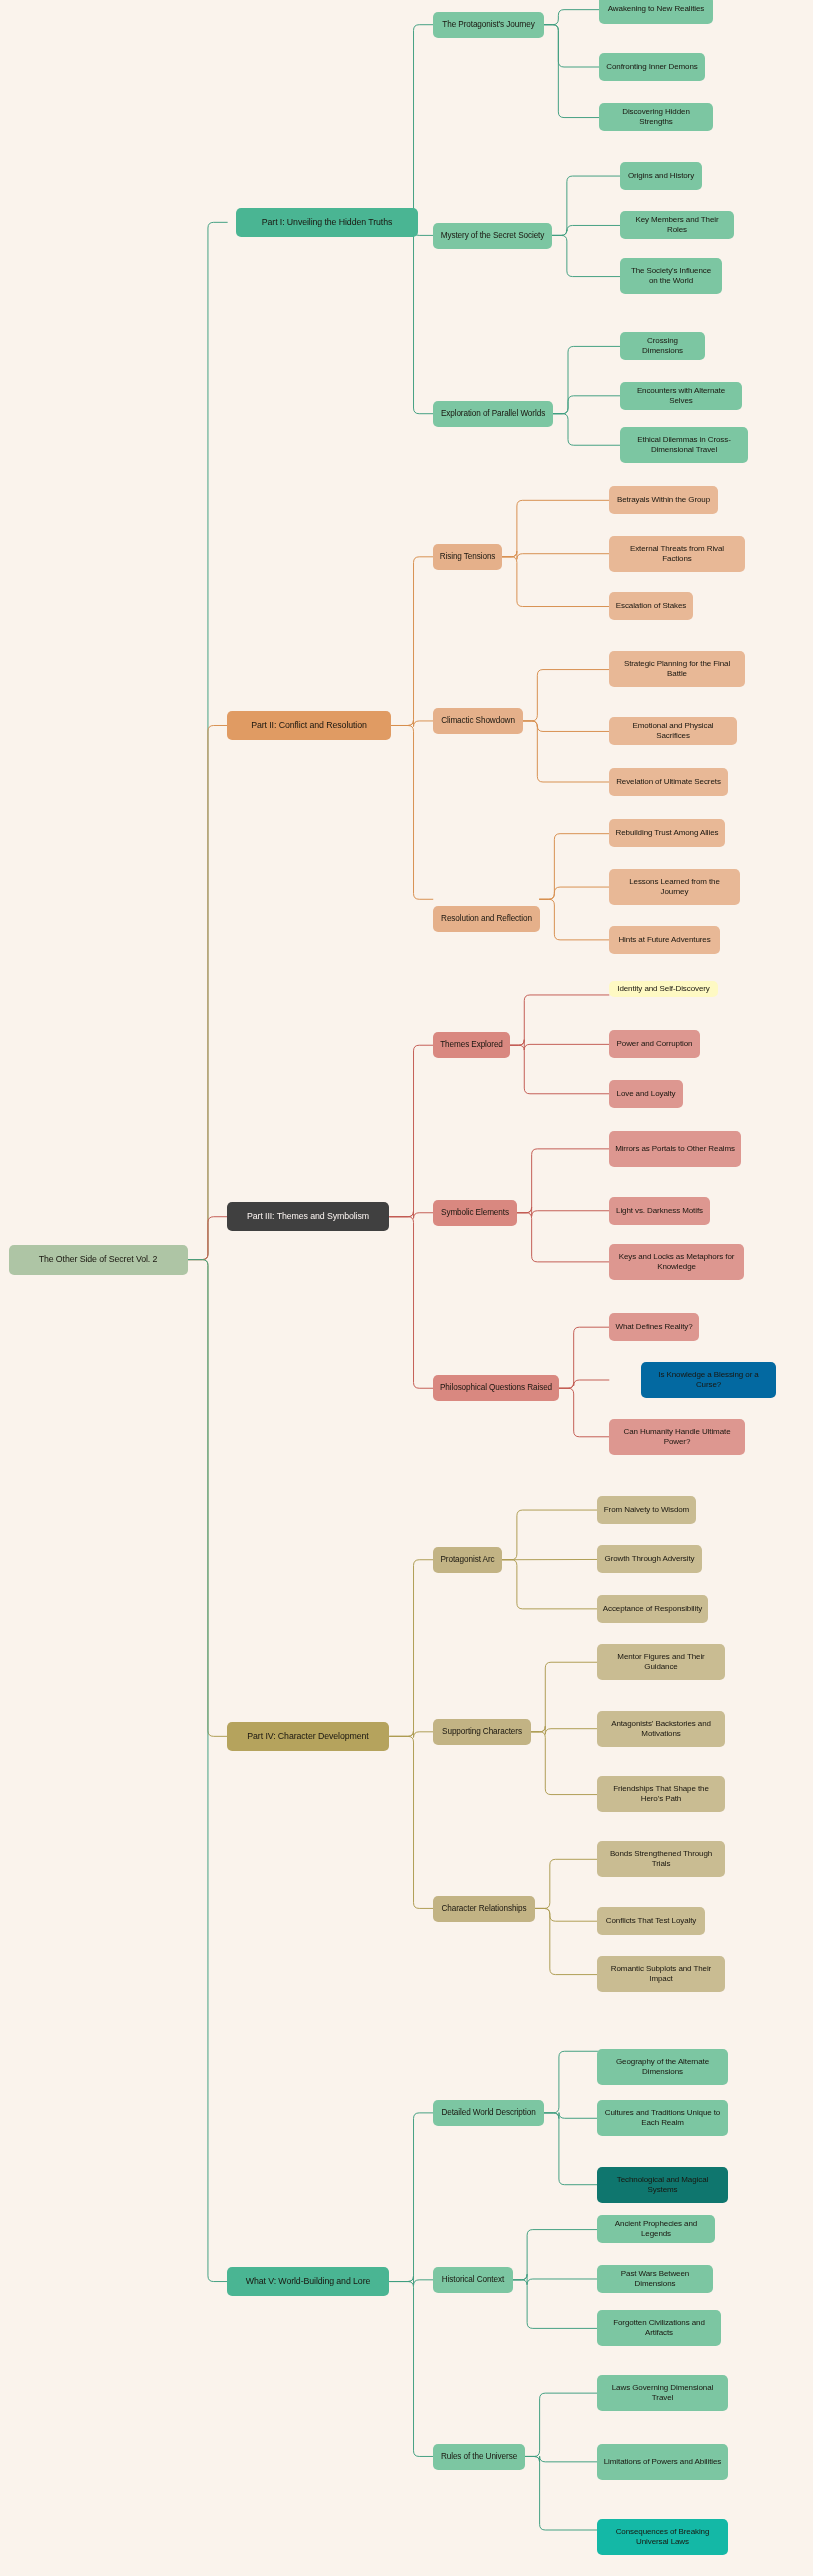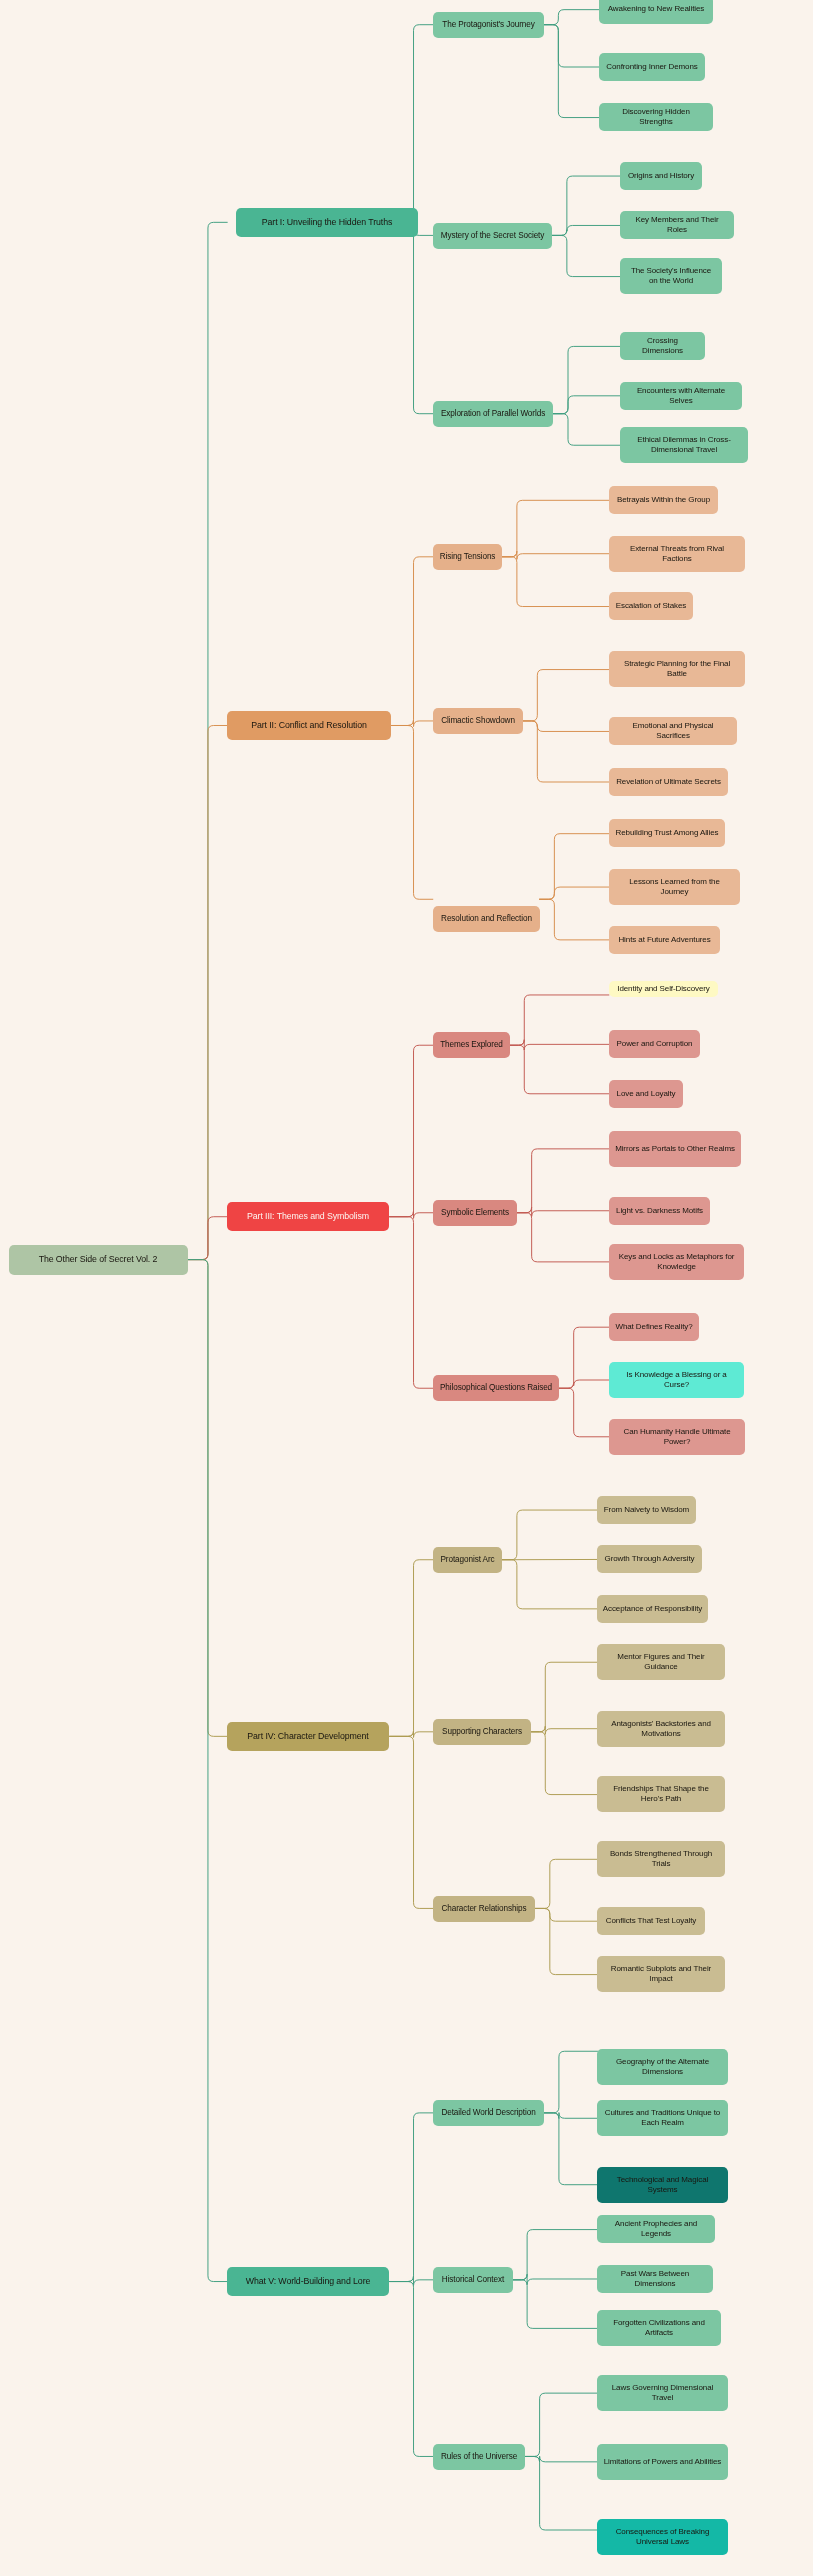--- a/index.html
+++ b/index.html
@@ -146,32 +146,32 @@
       <div class="node leaf" style="left: 609px; top: 536px; width: 136px; height: 36px; background: rgb(232, 184, 150);">External Threats from Rival Factions</div>
       <div class="node leaf" style="left: 609px; top: 592px; width: 84px; height: 28px; background: rgb(232, 184, 150);">Escalation of Stakes</div>
       <div class="node mid" style="left: 433px; top: 708px; width: 90px; height: 25.6px; background: rgb(229, 176, 138);">Climactic Showdown</div>
       <div class="node leaf" style="left: 609px; top: 651px; width: 136px; height: 36px; background: rgb(232, 184, 150);">Strategic Planning for the Final Battle</div>
       <div class="node leaf" style="left: 609px; top: 717px; width: 128px; height: 28px; background: rgb(232, 184, 150);">Emotional and Physical Sacrifices</div>
       <div class="node leaf" style="left: 609px; top: 768px; width: 119px; height: 28px; background: rgb(232, 184, 150);">Revelation of Ultimate Secrets</div>
       <div class="node mid" style="left: 433px; top: 886px; width: 107px; height: 25.6px; background: rgb(229, 176, 138); margin-top: 20px;">Resolution and Reflection</div>
       <div class="node leaf" style="left: 609px; top: 819px; width: 116px; height: 28px; background: rgb(232, 184, 150);">Rebuilding Trust Among Allies</div>
       <div class="node leaf" style="left: 609px; top: 869px; width: 131px; height: 36px; background: rgb(232, 184, 150);">Lessons Learned from the Journey</div>
       <div class="node leaf" style="left: 609px; top: 926px; width: 111px; height: 28px; background: rgb(232, 184, 150);">Hints at Future Adventures</div>
-      <div class="node branch invert" style="left: 227px; top: 1202px; width: 162px; height: 29px; background: #ef4444;">Part III: Themes and Symbolism</div>
+      <div class="node branch invert" style="left: 227px; top: 1202px; width: 162px; height: 29px; background: #404040;">Part III: Themes and Symbolism</div>
       <div class="node mid" style="left: 433px; top: 1032px; width: 77px; height: 25.6px; background: rgb(217, 136, 128);">Themes Explored</div>
       <div class="node leaf" style="left: 609px; top: 981px; width: 109px; height: 16px; background: #fef9c3;">Identity and Self-Discovery</div>
       <div class="node leaf" style="left: 609px; top: 1030px; width: 91px; height: 28px; background: rgb(221, 151, 144);">Power and Corruption</div>
       <div class="node leaf" style="left: 609px; top: 1080px; width: 74px; height: 28px; background: rgb(221, 151, 144);">Love and Loyalty</div>
       <div class="node mid" style="left: 433px; top: 1200px; width: 84px; height: 25.6px; background: rgb(217, 136, 128);">Symbolic Elements</div>
       <div class="node leaf" style="left: 609px; top: 1131px; width: 132px; height: 36px; background: rgb(221, 151, 144);">Mirrors as Portals to Other Realms</div>
       <div class="node leaf" style="left: 609px; top: 1197px; width: 101px; height: 28px; background: rgb(221, 151, 144);">Light vs. Darkness Motifs</div>
       <div class="node leaf" style="left: 609px; top: 1244px; width: 135px; height: 36px; background: rgb(221, 151, 144);">Keys and Locks as Metaphors for Knowledge</div>
       <div class="node mid" style="left: 433px; top: 1375px; width: 126px; height: 25.6px; background: rgb(217, 136, 128);">Philosophical Questions Raised</div>
       <div class="node leaf" style="left: 609px; top: 1313px; width: 90px; height: 28px; background: rgb(221, 151, 144);">What Defines Reality?</div>
-      <div class="node leaf" style="left: 609px; top: 1362px; width: 135px; height: 36px; background: #5eead4;">Is Knowledge a Blessing or a Curse?</div>
+      <div class="node leaf" style="left: 641px; top: 1362px; width: 135px; height: 36px; background: #0369a1;">Is Knowledge a Blessing or a Curse?</div>
       <div class="node leaf" style="left: 609px; top: 1419px; width: 136px; height: 36px; background: rgb(221, 151, 144);">Can Humanity Handle Ultimate Power?</div>
       <div class="node branch" style="left: 227px; top: 1722px; width: 162px; height: 29px; background: rgb(181, 163, 93);">Part IV: Character Development</div>
       <div class="node mid" style="left: 433px; top: 1547px; width: 69px; height: 25.6px; background: rgb(194, 179, 132);">Protagonist Arc</div>
       <div class="node leaf" style="left: 597px; top: 1496px; width: 99px; height: 28px; background: rgb(201, 188, 146);">From Naivety to Wisdom</div>
       <div class="node leaf" style="left: 597px; top: 1545px; width: 105px; height: 28px; background: rgb(201, 188, 146);">Growth Through Adversity</div>
       <div class="node leaf" style="left: 597px; top: 1595px; width: 111px; height: 28px; background: rgb(201, 188, 146);">Acceptance of Responsibility</div>
       <div class="node mid" style="left: 433px; top: 1719px; width: 98px; height: 25.6px; background: rgb(194, 179, 132);">Supporting Characters</div>
       <div class="node leaf" style="left: 597px; top: 1644px; width: 128px; height: 36px; background: rgb(201, 188, 146);">Mentor Figures and Their Guidance</div>
       <div class="node leaf" style="left: 597px; top: 1711px; width: 128px; height: 36px; background: rgb(201, 188, 146);">Antagonists' Backstories and Motivations</div>
       <div class="node leaf" style="left: 597px; top: 1776px; width: 128px; height: 36px; background: rgb(201, 188, 146);">Friendships That Shape the Hero's Path</div>

